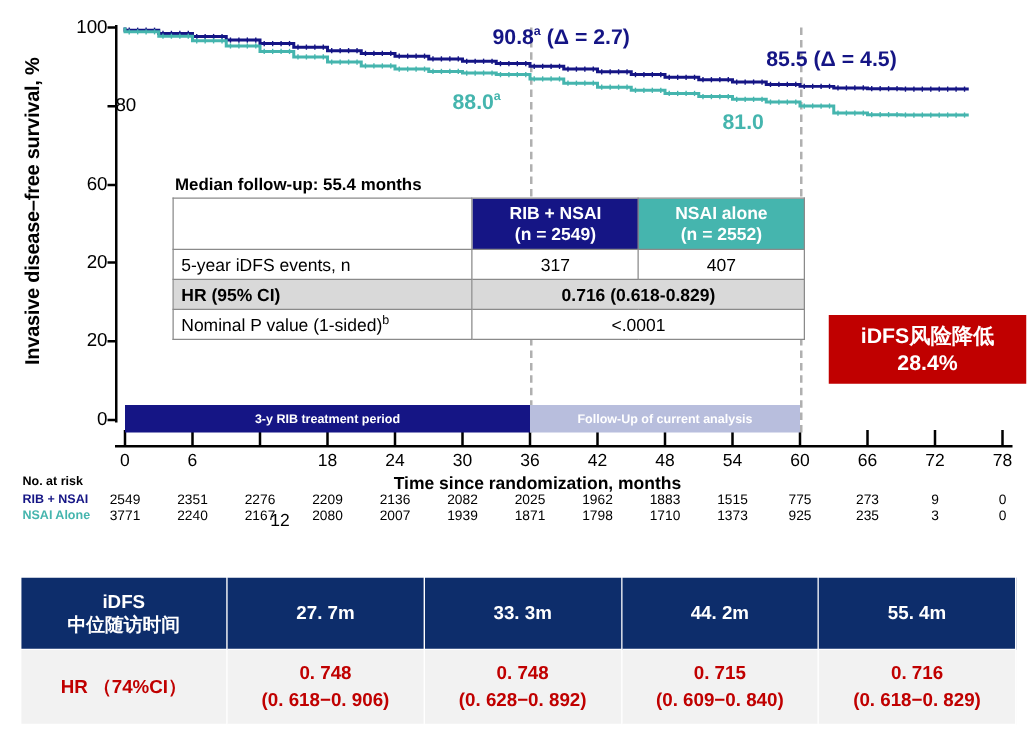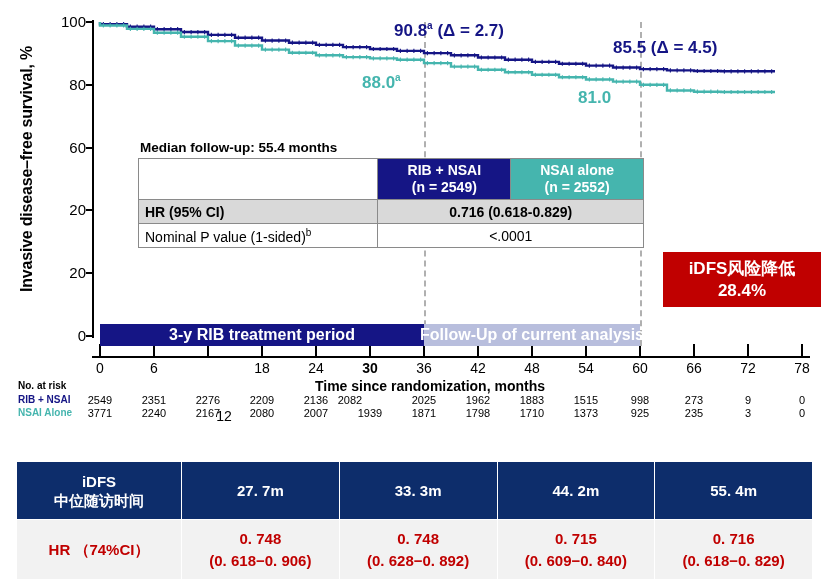--- a/index.html
+++ b/index.html
@@ -56,21 +56,21 @@
   }
 
   
   .curve-label { position:absolute; font-size:17px; font-weight:700; white-space:nowrap; }
   .sup { font-size:10px; vertical-align:super; }
 
   
   .period-bar {
     position:absolute; height:22px;
     display:flex; align-items:center; justify-content:center;
-    font-size:16px; font-weight:700; color:#ffffff; white-space:nowrap;
+    font-size:10px; font-weight:700; color:#ffffff; white-space:nowrap;
   }
 
   
   #stats-wrap { position:absolute; left:138px; top:140px; width:602px; }
   #median-followup { font-size:13.5px; font-weight:700; color:#000; margin-bottom:3px; padding-left:2px;}
   #stats-table { border-collapse:collapse; width:506px; background:#fff; border:1px solid #000; }
   #stats-table td { border:1px solid #8a8a8a; padding:0 6px; font-size:14px; color:#000; }
   .hdr-blank { width:240px; background:#fff; }
   .hdr-nav { background:#151585; color:#fff !important; font-weight:700; text-align:center; font-size:15px; line-height:17px; padding:3px 4px !important; width:133px; }
   .hdr-teal { background:#45b5ae; color:#fff !important; font-weight:700; text-align:center; font-size:15px; line-height:17px; padding:3px 4px !important; width:133px; }
@@ -120,38 +120,38 @@
 
     <div id="y-ticks">
         <div class="y-tick-label" style="top: 336px; right: 743px;">0</div>
         <div class="y-tick-mark" style="top: 335px; left: 86px;"></div>
         <div class="y-tick-label" style="top: 273.2px; right: 743px;">20</div>
         <div class="y-tick-mark" style="top: 272.2px; left: 86px;"></div>
         <div class="y-tick-label" style="top: 210.4px; right: 743px;">20</div>
         <div class="y-tick-mark" style="top: 209.4px; left: 86px;"></div>
         <div class="y-tick-label" style="top: 147.6px; right: 743px;">60</div>
         <div class="y-tick-mark" style="top: 146.6px; left: 86px;"></div>
-        <div class="y-tick-label" style="top: 84.8px; right: 743px;">80</div>
+        <div class="y-tick-label" style="top: 84.8px; right: 720px;">80</div>
         <div class="y-tick-mark" style="top: 83.8px; left: 86px;"></div>
         <div class="y-tick-label" style="top: 22px; right: 743px;">100</div>
         <div class="y-tick-mark" style="top: 21px; left: 86px;"></div>
       </div>
     <div id="x-ticks">
         <div class="x-tick-mark" style="left: 99px;"></div>
         <div class="x-tick-label" style="left: 100px;">0</div>
         <div class="x-tick-mark" style="left: 153px;"></div>
         <div class="x-tick-label" style="left: 154px;">6</div>
         <div class="x-tick-mark" style="left: 207px;"></div>
         <div class="x-tick-label" style="left: 224px; margin-top: 48px;">12</div>
         <div class="x-tick-mark" style="left: 261px;"></div>
         <div class="x-tick-label" style="left: 262px;">18</div>
         <div class="x-tick-mark" style="left: 315px;"></div>
         <div class="x-tick-label" style="left: 316px;">24</div>
         <div class="x-tick-mark" style="left: 369px;"></div>
-        <div class="x-tick-label" style="left: 370px; font-weight: bold;">30</div>
+        <div class="x-tick-label" style="left: 370px;">30</div>
         <div class="x-tick-mark" style="left: 423px;"></div>
         <div class="x-tick-label" style="left: 424px;">36</div>
         <div class="x-tick-mark" style="left: 477px;"></div>
         <div class="x-tick-label" style="left: 478px;">42</div>
         <div class="x-tick-mark" style="left: 531px;"></div>
         <div class="x-tick-label" style="left: 532px;">48</div>
         <div class="x-tick-mark" style="left: 585px;"></div>
         <div class="x-tick-label" style="left: 586px;">54</div>
         <div class="x-tick-mark" style="left: 639px;"></div>
         <div class="x-tick-label" style="left: 640px;">60</div>
@@ -399,20 +399,25 @@
             <td class="hdr-blank"></td>
             <td class="hdr-nav">
               <div>RIB + NSAI</div>
               <div>(n = 2549)</div>
             </td>
             <td class="hdr-teal">
               <div>NSAI alone</div>
               <div>(n = 2552)</div>
             </td>
           </tr>
+          <tr>
+            <td class="row-lbl">5-year iDFS events, n</td>
+            <td class="cell-num">317</td>
+            <td class="cell-num">407</td>
+          </tr>
           <tr class="row-grey">
             <td class="row-lbl-b">HR (95% CI)</td>
             <td class="cell-num" colspan="2">0.716 (0.618-0.829)</td>
           </tr>
           <tr>
             <td class="row-lbl">
               <span>Nominal P value (1-sided)</span><span class="sup">b</span>
             </td>
             <td class="cell-num" colspan="2">&lt;.0001</td>
           </tr>
@@ -427,26 +432,26 @@
 
     <div id="at-risk">
       <div id="at-risk-title">No. at risk</div>
     <div class="risk-row" style="top: 14px;">
           <div class="risk-name" style="color: rgb(21, 21, 133);">RIB + NSAI</div>
           <div class="risk-val" style="left: 82px;">2549</div>
           <div class="risk-val" style="left: 136px;">2351</div>
           <div class="risk-val" style="left: 190px;">2276</div>
           <div class="risk-val" style="left: 244px;">2209</div>
           <div class="risk-val" style="left: 298px;">2136</div>
-          <div class="risk-val" style="left: 332px;">2082</div>
+          <div class="risk-val" style="left: 352px;">2082</div>
           <div class="risk-val" style="left: 406px;">2025</div>
           <div class="risk-val" style="left: 460px;">1962</div>
           <div class="risk-val" style="left: 514px;">1883</div>
           <div class="risk-val" style="left: 568px;">1515</div>
-          <div class="risk-val" style="left: 622px;">998</div>
+          <div class="risk-val" style="left: 622px;">775</div>
           <div class="risk-val" style="left: 676px;">273</div>
           <div class="risk-val" style="left: 730px;">9</div>
           <div class="risk-val" style="left: 784px;">0</div>
         </div>
         <div class="risk-row" style="top: 27px;">
           <div class="risk-name" style="color: rgb(69, 181, 174);">NSAI Alone</div>
           <div class="risk-val" style="left: 82px;">3771</div>
           <div class="risk-val" style="left: 136px;">2240</div>
           <div class="risk-val" style="left: 190px;">2167</div>
           <div class="risk-val" style="left: 244px;">2080</div>

